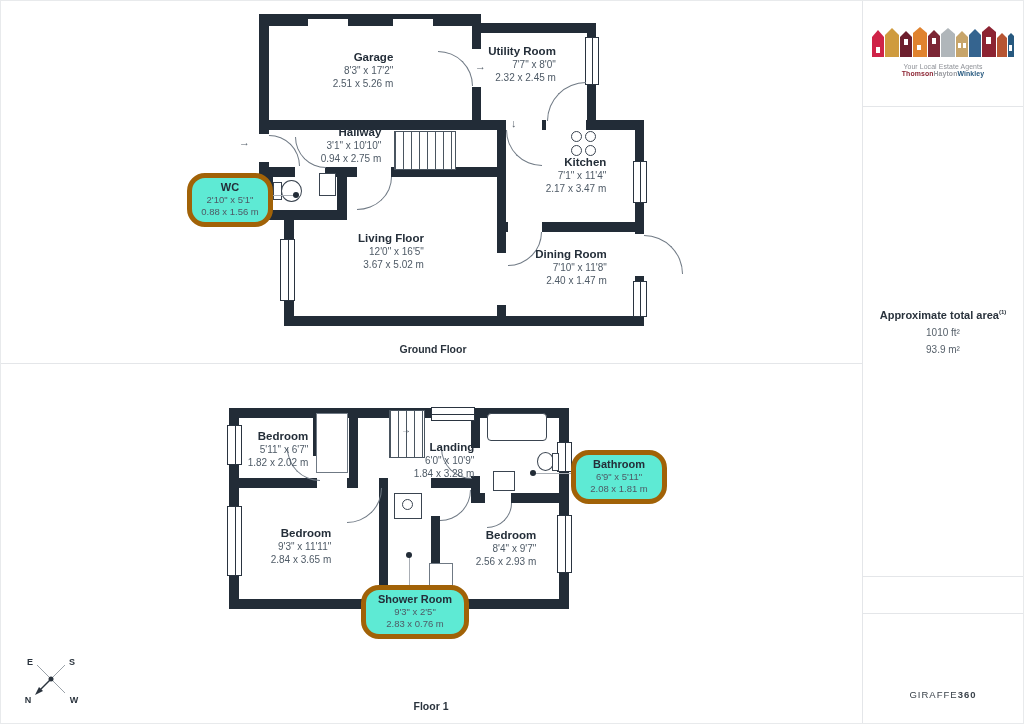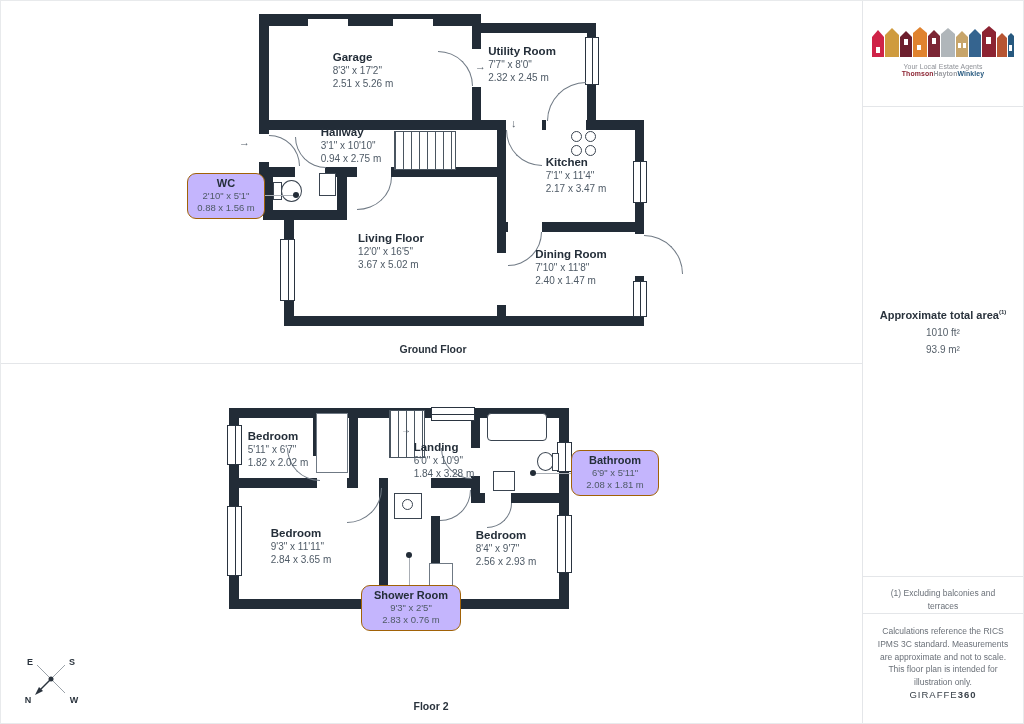--- a/index.html
+++ b/index.html
@@ -18,24 +18,24 @@
   .arc-tr{border-top:1.2px solid #6f7984;border-right:1.2px solid #6f7984;border-top-right-radius:100% 100%;}
   .arc-bl{border-bottom:1.2px solid #6f7984;border-left:1.2px solid #6f7984;border-bottom-left-radius:100% 100%;}
   .arc-br{border-bottom:1.2px solid #6f7984;border-right:1.2px solid #6f7984;border-bottom-right-radius:100% 100%;}
   .fixture{position:absolute;background:#fff;border:1.5px solid #3a4450;z-index:2;}
   .round{border-radius:50%;}
   .furn{position:absolute;background:#fff;border:1px solid #6f7984;z-index:2;}
   .burner{position:absolute;width:9px;height:9px;border:1.2px solid #3a4450;border-radius:50%;background:#fff;z-index:3;}
   .dot{position:absolute;width:6px;height:6px;border-radius:50%;background:#222c37;z-index:6;}
   .cline{position:absolute;background:#a9aeb5;z-index:4;}
   .darrow{position:absolute;font-size:11px;color:#555f6a;z-index:3;line-height:1;}
-  .room-label{position:absolute;transform:translateX(-50%);text-align:left;white-space:nowrap;z-index:3;}
+  .room-label{position:absolute;transform:translateX(-50%);text-align:right;white-space:nowrap;z-index:3;}
   .rname{font-size:11.5px;font-weight:700;color:#242e39;margin-bottom:1px;}
   .rdim{font-size:10px;color:#4e5a66;line-height:1.3;}
-  .callout{position:absolute;background:#c4b5fd;border:1px solid #a16207;border-radius:9px;padding:3px 4px;text-align:center;z-index:5;}
+  .callout{position:absolute;background:#5eead4;border:5px solid #a16207;border-radius:18px;padding:3px 4px;text-align:center;z-index:5;}
   .callout .rname{font-size:11px;}
   .callout .rdim{font-size:9.5px;}
   .floor-label{position:absolute;transform:translateX(-50%);font-size:10.5px;font-weight:600;color:#2a333d;z-index:3;}
   .hdiv{position:absolute;height:1px;background:#e4e6e9;z-index:1;}
   
   #sidebar{position:absolute;left:861px;top:0;width:160px;height:722px;border-left:1px solid #e4e6e9;background:#fff;}
   .sb{position:absolute;left:0;right:0;text-align:center;}
   .tagline{font-size:6.9px;color:#8d9096;letter-spacing:0.1px;}
   .tag-maroon{color:#8c2332;font-weight:700;}
   .tag-gray{color:#9a9ba0;font-weight:700;}
@@ -225,21 +225,21 @@
       <div class="rdim">8'4" x 9'7"</div>
       <div class="rdim">2.56 x 2.93 m</div>
     </div>
     <div class="cline" style="left:408px;top:556px;width:1px;height:56px"></div>
     <div class="dot" style="left:405px;top:551px"></div>
     <div class="callout" style="left:360px;top:584px;width:90px">
       <div class="rname">Shower Room</div>
       <div class="rdim">9'3" x 2'5"</div>
       <div class="rdim">2.83 x 0.76 m</div>
     </div>
-    <div class="floor-label" style="left:430px;top:699px">Floor 2</div>
+    <div class="floor-label" style="left:430px;top:699px">Floor 1</div>
   </div>
 
   <svg width="76" height="64" viewBox="0 0 76 64" style="position:absolute;left:12px;top:646px;z-index:3">
     <line x1="38" y1="32" x2="24" y2="18" stroke="#9aa1a8" stroke-width="1"></line>
     <line x1="38" y1="32" x2="52" y2="18" stroke="#9aa1a8" stroke-width="1"></line>
     <line x1="38" y1="32" x2="52" y2="46" stroke="#9aa1a8" stroke-width="1"></line>
     <line x1="38" y1="32" x2="26" y2="44" stroke="#2a333d" stroke-width="1.5"></line>
     <polygon points="22,48 30,44 26,40" fill="#2a333d"></polygon>
     <circle cx="38" cy="32" r="2.5" fill="#2a333d"></circle>
     <text x="17" y="18" text-anchor="middle" font-size="9" font-weight="bold" fill="#2a333d">E</text>
@@ -276,21 +276,19 @@
         <span class="tag-maroon">Thomson</span><span class="tag-gray">Hayton</span><span class="tag-blue">Winkley</span>
       </div>
     </div>
     <div class="hdiv" style="left:0;right:0;top:105px"></div>
     <div class="sb" style="top:308px">
       <div class="area-title"><span>Approximate total area</span><sup>(1)</sup></div>
       <div class="area-val">1010 ft²</div>
       <div class="area-val">93.9 m²</div>
     </div>
     <div class="hdiv" style="left:0;right:0;top:575px"></div>
-    <div class="sb note" style="top:586px">(1) Excluding balconies and terraces</div>
     <div class="hdiv" style="left:0;right:0;top:612px"></div>
-    <div class="sb note" style="top:624px">Calculations reference the RICS IPMS 3C standard. Measurements are approximate and not to scale. This floor plan is intended for illustration only.</div>
     <div class="sb giraffe" style="top:688px">
       <span>GIRAFFE</span><b>360</b>
     </div>
   </div>
 
 </div>
 
 </body></html>

